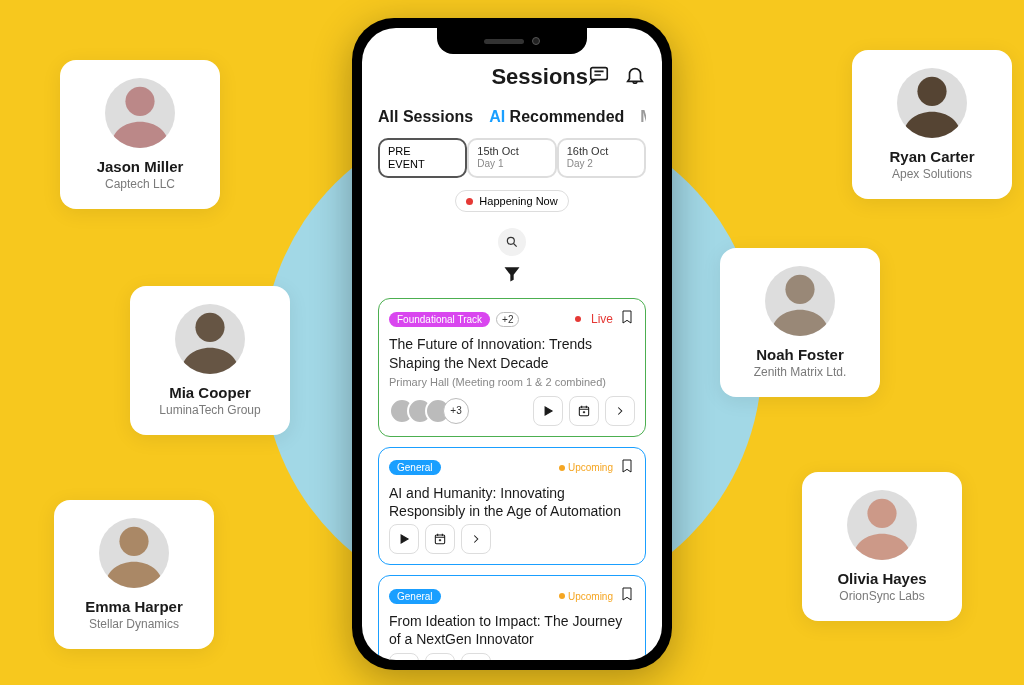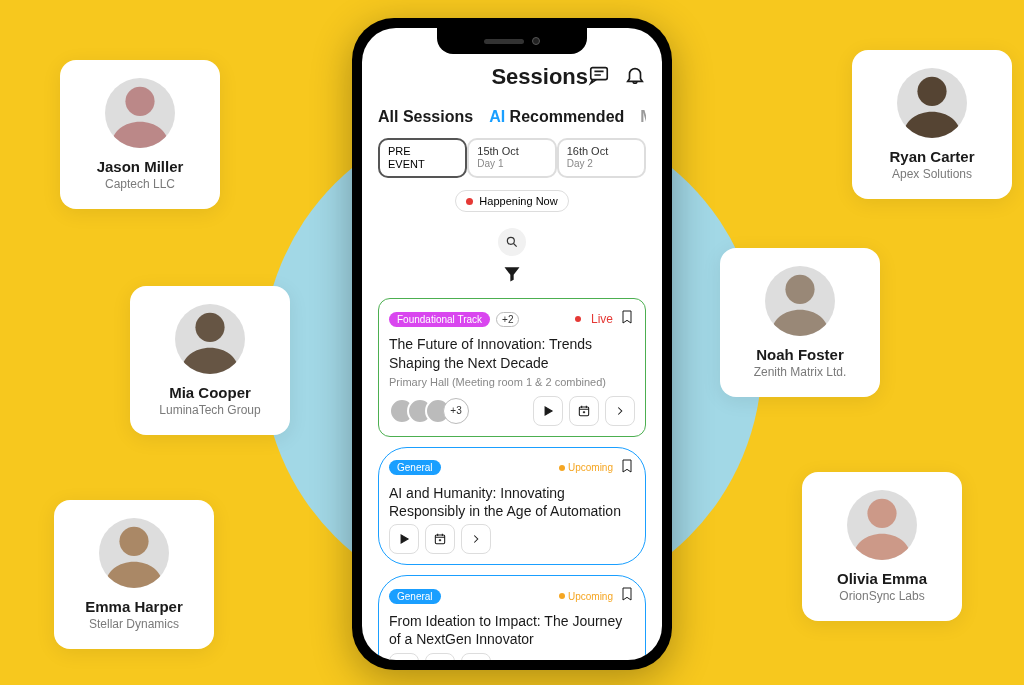--- a/index.html
+++ b/index.html
@@ -50,21 +50,21 @@
   .row-happ { display: flex; align-items: center; gap: 8px; margin-bottom: 10px; flex-direction: column; }
   .happening { display:flex; align-items:center; gap:6px; border:1px solid #ddd; border-radius: 20px; padding: 4px 10px; font-size: 11px;}
   .dot-red { width:7px; height:7px; border-radius:50%; background:#e53935;}
   .spacer { flex: 1; }
   .circ-btn { width: 28px; height: 28px; border-radius: 50%; background: #f1f1f1; display:flex; align-items:center; justify-content:center; cursor:pointer;}
   .circ-btn svg, .filter-btn svg { width: 14px; height: 14px; stroke:#333; stroke-width:2; fill:none;}
   .filter-btn { cursor:pointer; }
   .filter-btn svg { width:20px; height:20px; fill:#1a1a1a; stroke:none;}
 
   .session-card { border: 1.5px solid #4caf50; border-radius: 12px; padding: 10px; margin-bottom: 10px; }
-  .session-card.blue { border-color: #1a9fff; border-radius: 29px; }
+  .session-card.blue { border-color: #1a9fff; }
   .sc-top { display:flex; align-items:center; gap:6px; margin-bottom:6px;}
   .badge { font-size: 10px; color:#fff; border-radius: 10px; padding: 2px 8px;}
   .badge.green { background:#d946ef;}
   .badge.blue { background:#1a9fff;}
   .plus-badge { font-size:10px; border:1px solid #bbb; border-radius:10px; padding:1px 5px; color:#333;}
   .live { font-size: 12px; color:#e53935; display:flex; align-items:center; gap:10px;}
   .live .dot-red{width:6px;height:6px;}
   .upcoming { font-size: 10px; color:#f5a623; display:flex; align-items:center; gap:3px;}
   .upcoming .dot-y{width:6px;height:6px;border-radius:50%;background:#f5a623;}
   .bookmark { cursor:pointer; }
@@ -140,21 +140,21 @@
   <div class="company">Zenith Matrix Ltd.</div>
 </div>
 
 <div class="person-card" style="top:472px; left:802px;">
   <div class="avatar">
       <svg viewBox="0 0 24 24">
         <circle cx="12" cy="8" r="5" fill="#c98"></circle>
         <path d="M2 24c0-6 5-9 10-9s10 3 10 9" fill="#c98"></path>
       </svg>
     </div>
-  <div class="name">Olivia Emma</div>
+  <div class="name">Olivia Hayes</div>
   <div class="company">OrionSync Labs</div>
 </div>
 
 <div class="phone">
   <div class="notch">
     <div class="speaker"></div>
       <div class="cam"></div>
   </div>
   <div class="screen">
     <div class="screen-inner">

